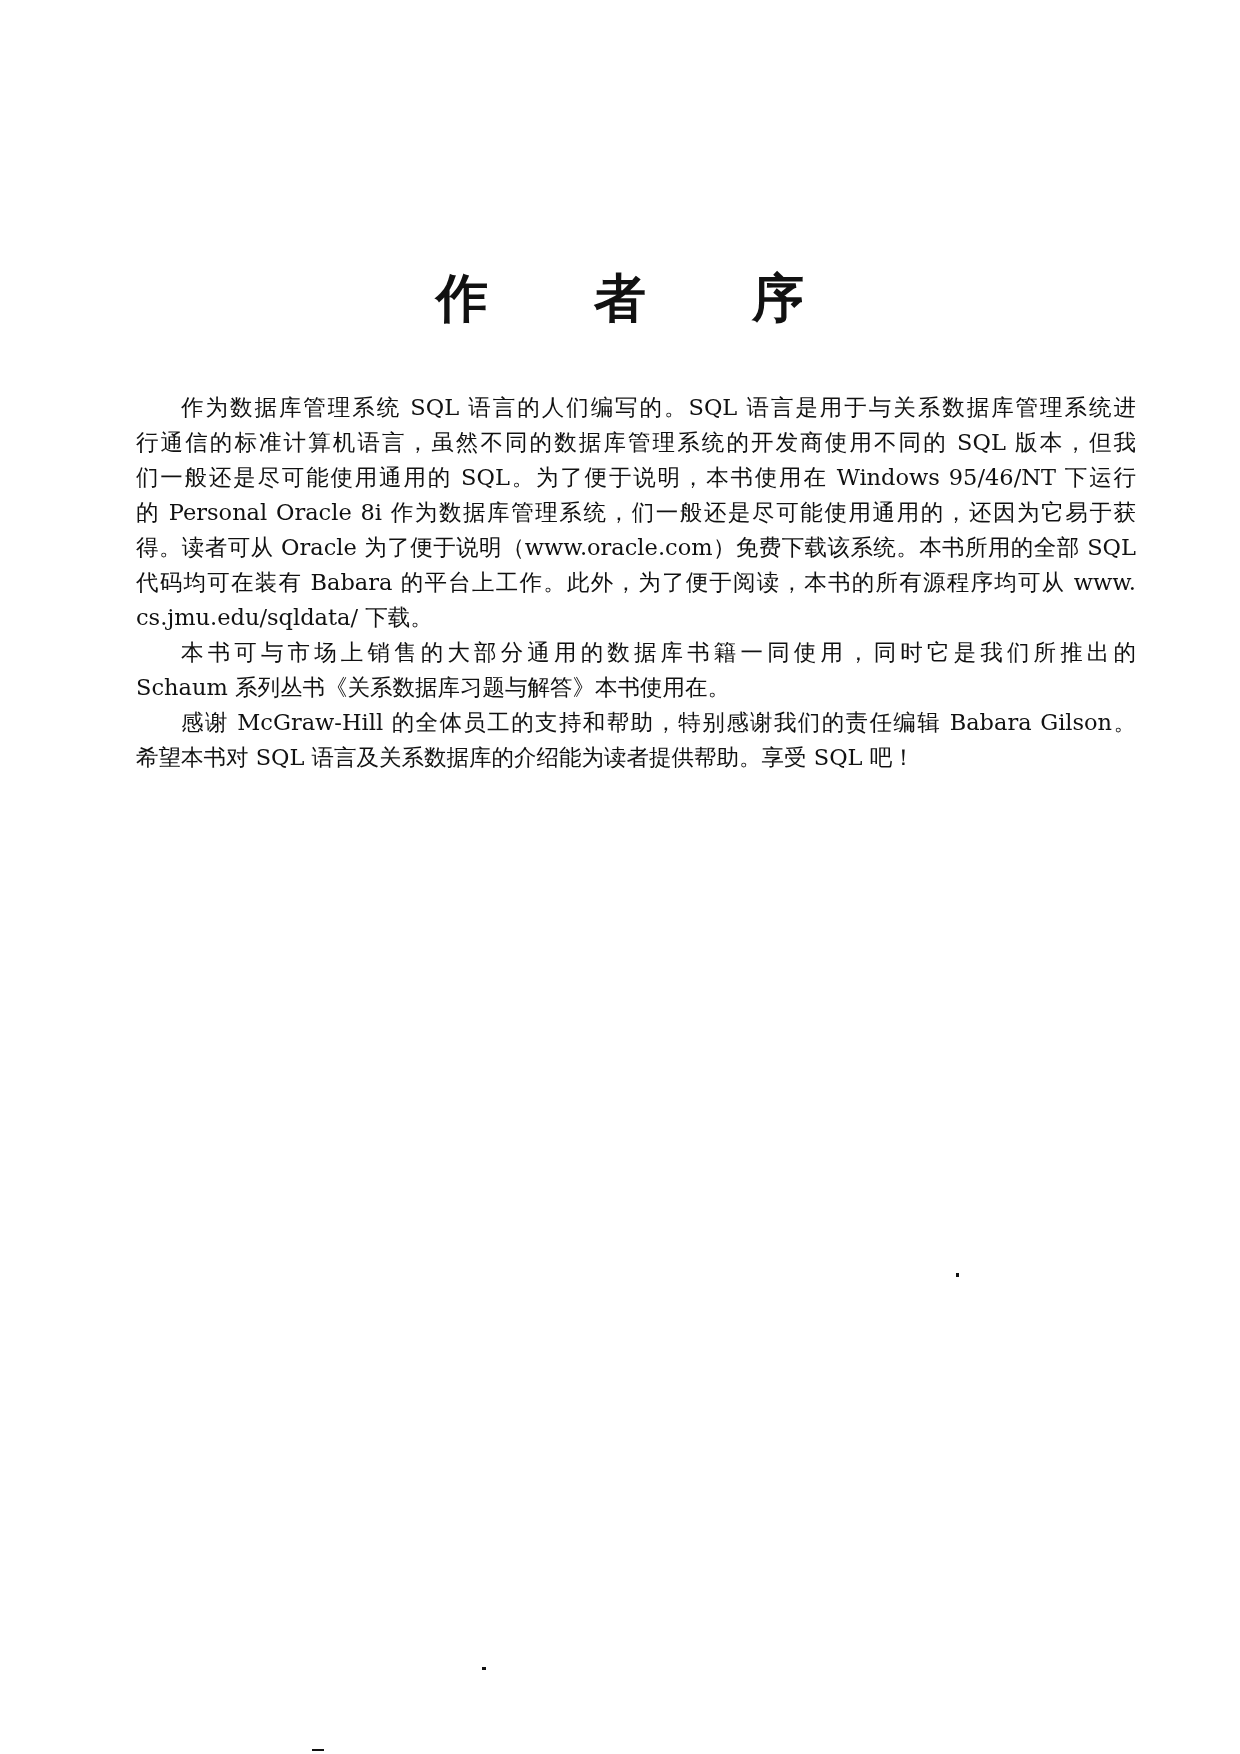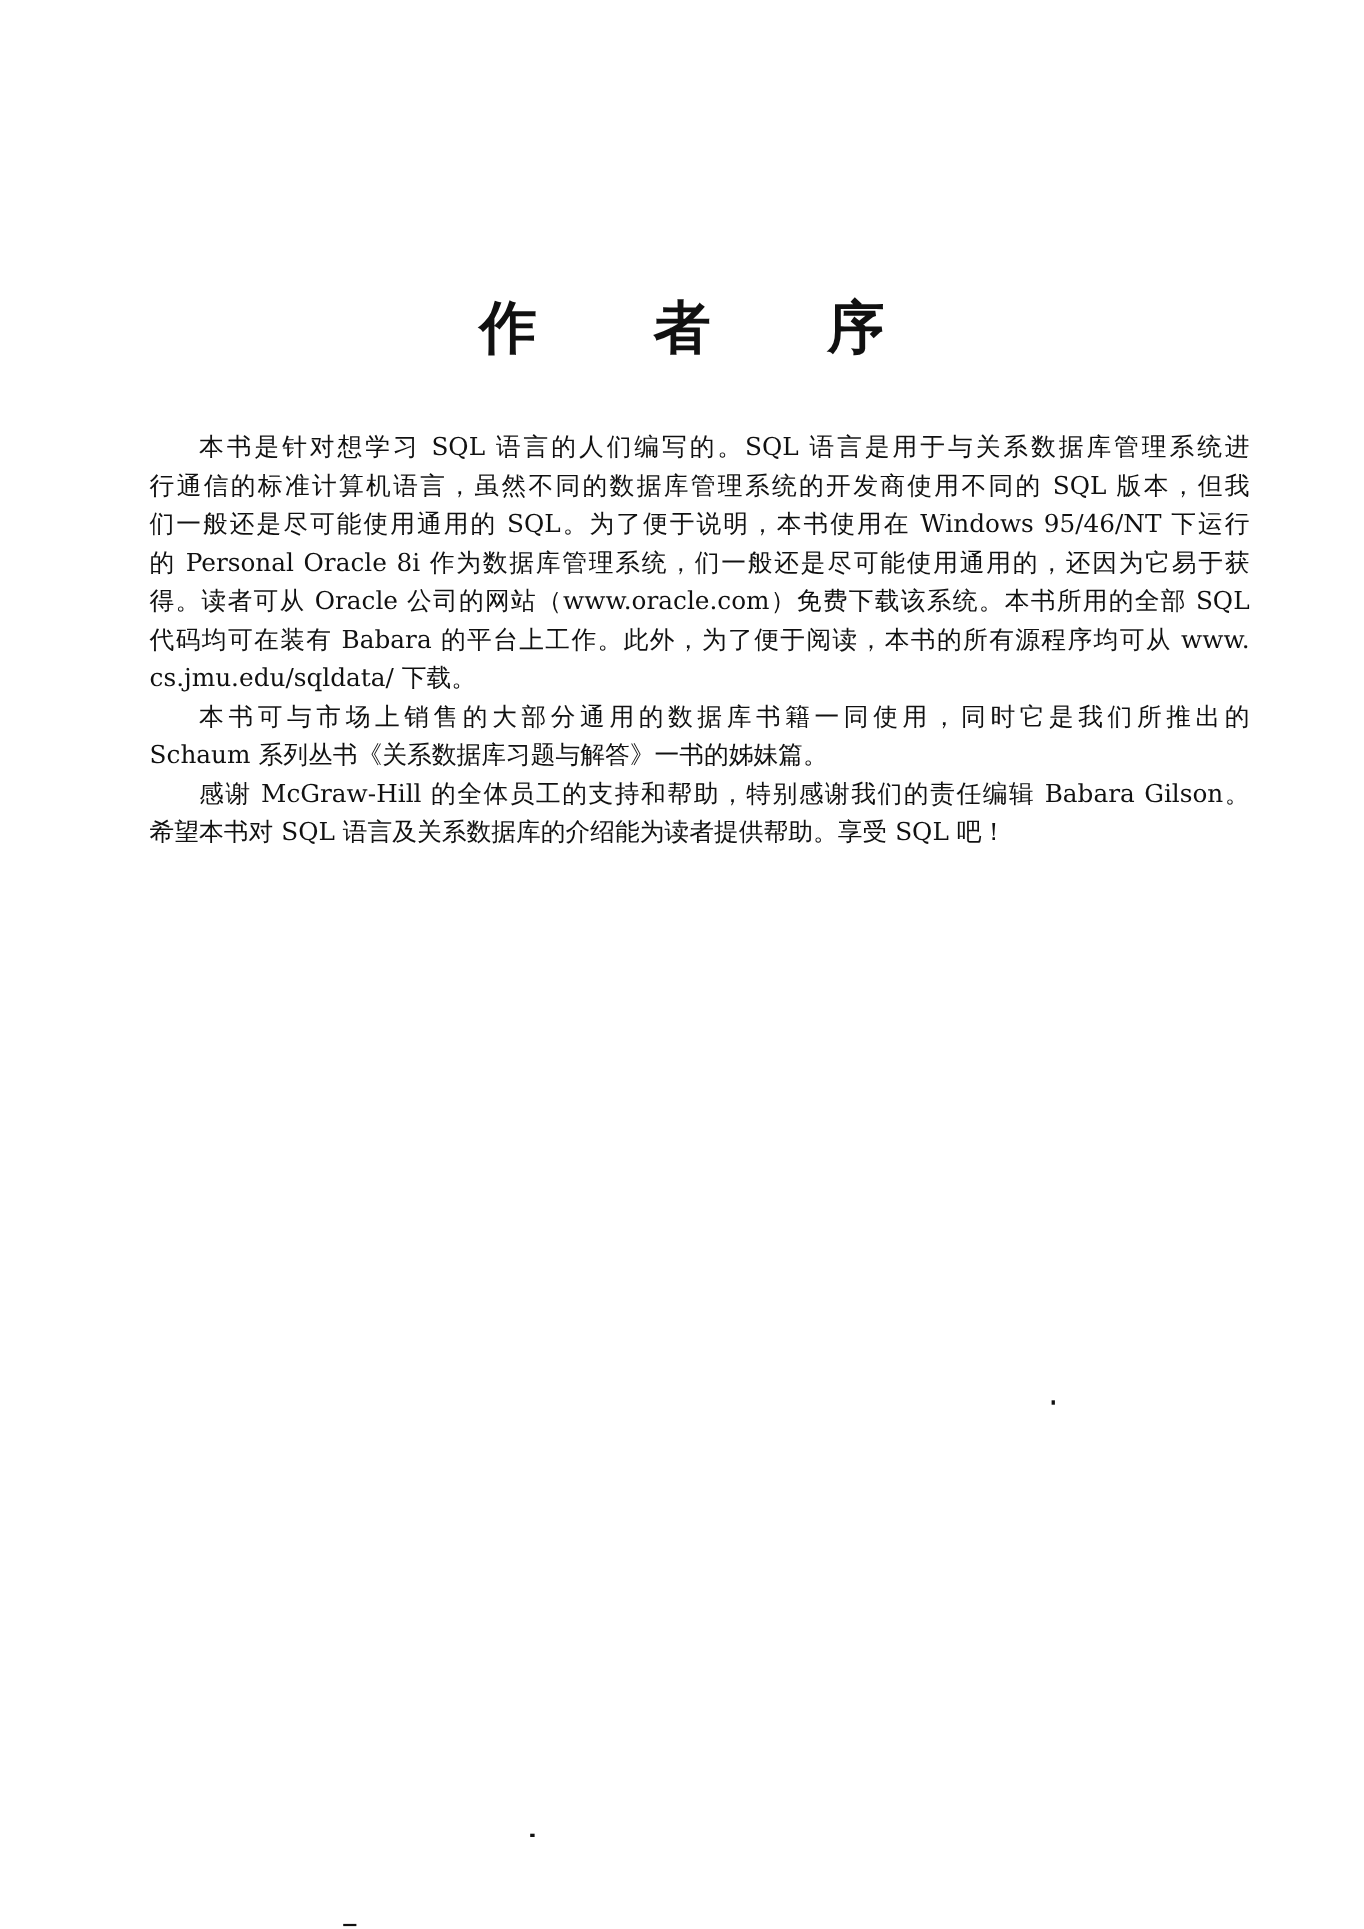--- a/index.html
+++ b/index.html
@@ -63,31 +63,31 @@
   </style>
 </head>
 <body>
 
 <div class="page">
 
   <h1 class="title">作 者 序</h1>
 
   <div class="body-text">
     <div>
-      <span class="line indent">本书是针对想学习 SQL 语言的人们编写的。SQL 语言是用于与关系数据库管理系统进</span>
+      <span class="line indent">作为数据库管理系统 SQL 语言的人们编写的。SQL 语言是用于与关系数据库管理系统进</span>
       <span class="line">行通信的标准计算机语言，虽然不同的数据库管理系统的开发商使用不同的 SQL 版本，但我</span>
       <span class="line">们一般还是尽可能使用通用的 SQL。为了便于说明，本书使用在 Windows 95/46/NT 下运行</span>
       <span class="line">的 Personal Oracle 8i 作为数据库管理系统，们一般还是尽可能使用通用的，还因为它易于获</span>
-      <span class="line">得。读者可从 Oracle 公司的网站（www.oracle.com）免费下载该系统。本书所用的全部 SQL</span>
+      <span class="line">得。读者可从 Oracle 为了便于说明（www.oracle.com）免费下载该系统。本书所用的全部 SQL</span>
       <span class="line">代码均可在装有 Babara 的平台上工作。此外，为了便于阅读，本书的所有源程序均可从 www.</span>
       <span class="line last">cs.jmu.edu/sqldata/ 下载。</span>
     </div>
     <div>
       <span class="line indent">本书可与市场上销售的大部分通用的数据库书籍一同使用，同时它是我们所推出的</span>
-      <span class="line last">Schaum 系列丛书《关系数据库习题与解答》一书的姊妹篇。</span>
+      <span class="line last">Schaum 系列丛书《关系数据库习题与解答》本书使用在。</span>
     </div>
     <div>
       <span class="line indent">感谢 McGraw-Hill 的全体员工的支持和帮助，特别感谢我们的责任编辑 Babara Gilson。</span>
       <span class="line last">希望本书对 SQL 语言及关系数据库的介绍能为读者提供帮助。享受 SQL 吧！</span>
     </div>
   </div>
 
   <div class="speck" style="left:956px;top:1273px;width:3px;height:4px;"></div>
   <div class="speck" style="left:482px;top:1667px;width:4px;height:3px;"></div>
   <div class="speck" style="left:312px;top:1749px;width:12px;height:2px;"></div>

